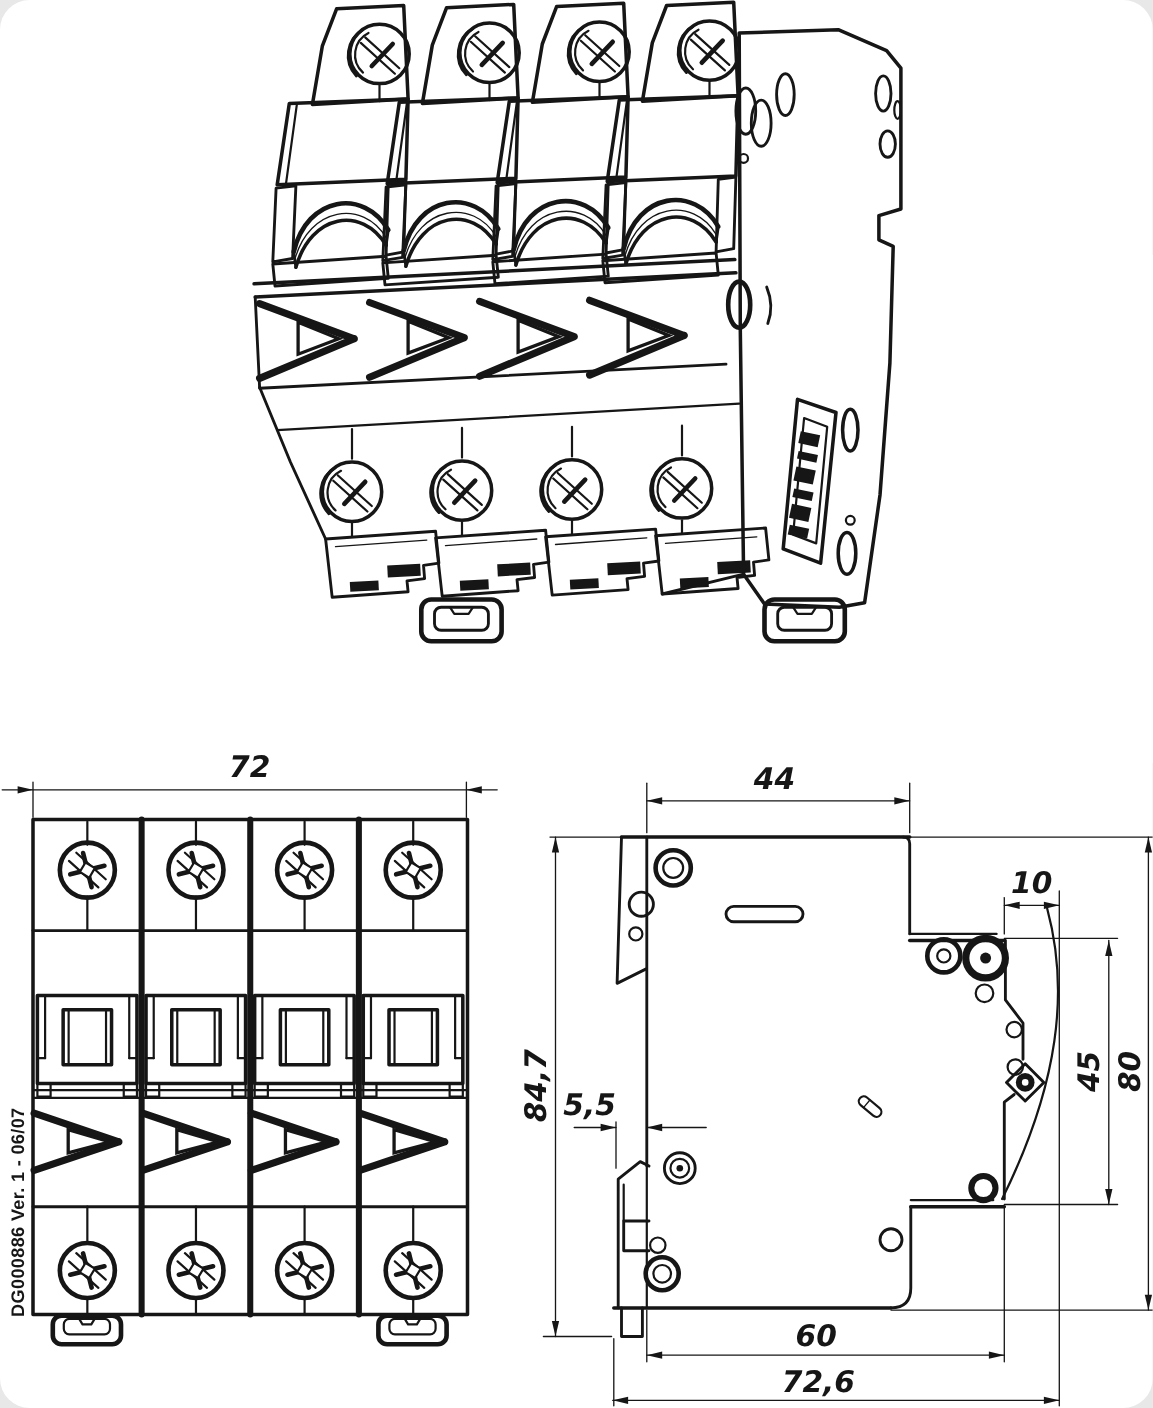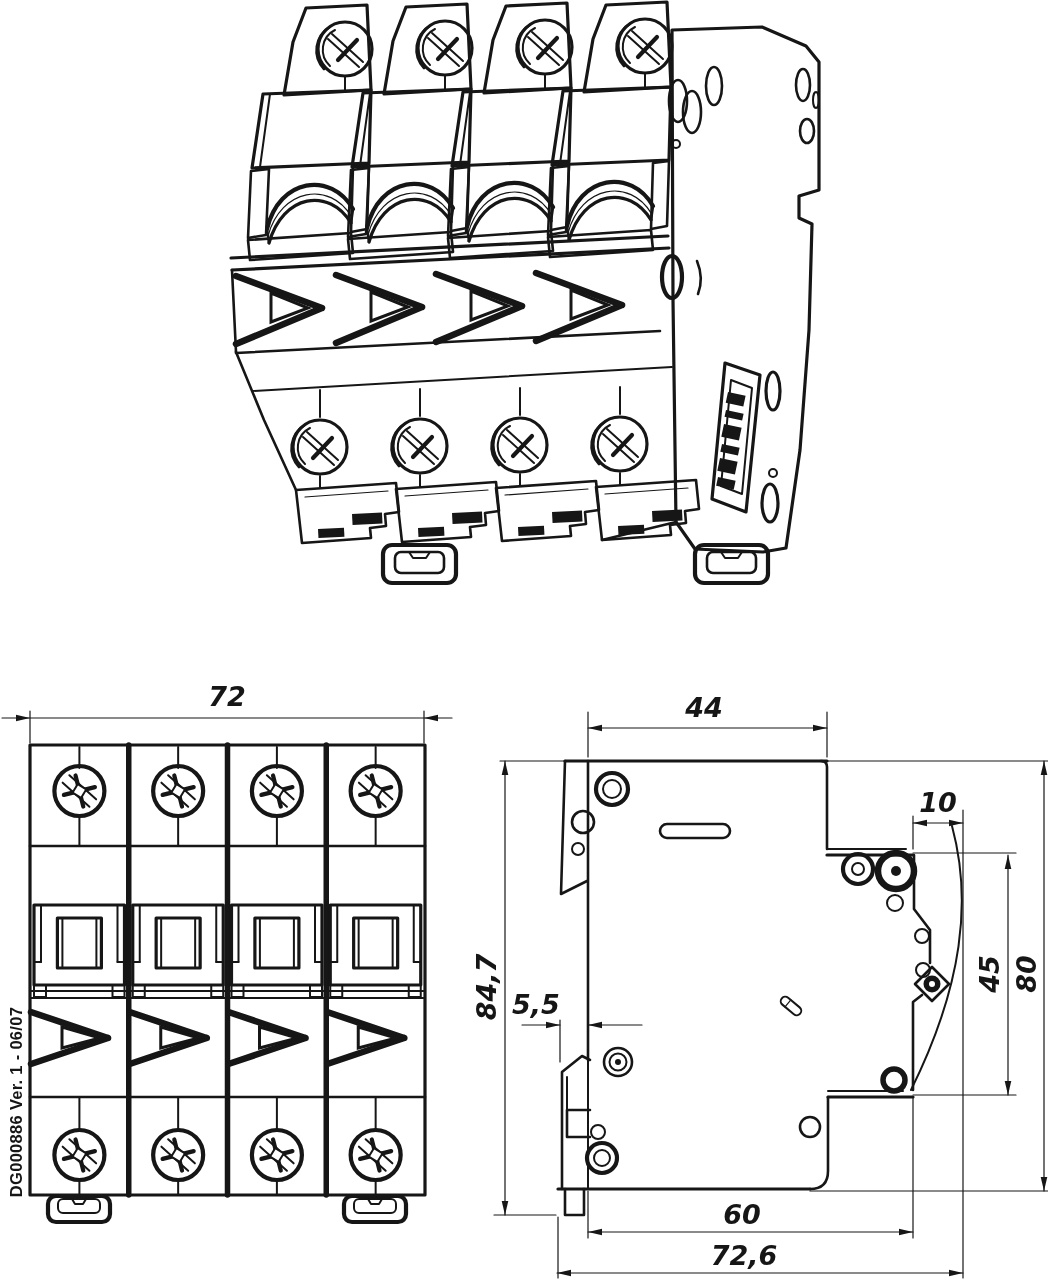--- a/index.html
+++ b/index.html
@@ -1,17 +1,17 @@
 <!DOCTYPE html>
 <html><head>
 <meta charset="utf-8">
 <style>
   html,body{margin:0;padding:0;background:#e8e8e8;}
   .page{width:1048px;height:1280px;background:#ffffff;position:relative;margin:0 auto;
-        font-family:"Liberation Sans", sans-serif;}
+        font-family:"Liberation Sans", sans-serif;border-radius:27px;}
   svg{display:block;}
   .ln  {fill:none;stroke:#161616;stroke-linecap:round;stroke-linejoin:round;}
   .w1  {stroke-width:1.2;}
   .w2  {stroke-width:2;}
   .w26 {stroke-width:2.6;}
   .w3  {stroke-width:3.2;}
   .w4  {stroke-width:4.2;}
   .w5  {stroke-width:5.5;}
   .w6  {stroke-width:6.5;}
   .fillink{fill:#161616;stroke:none;}

